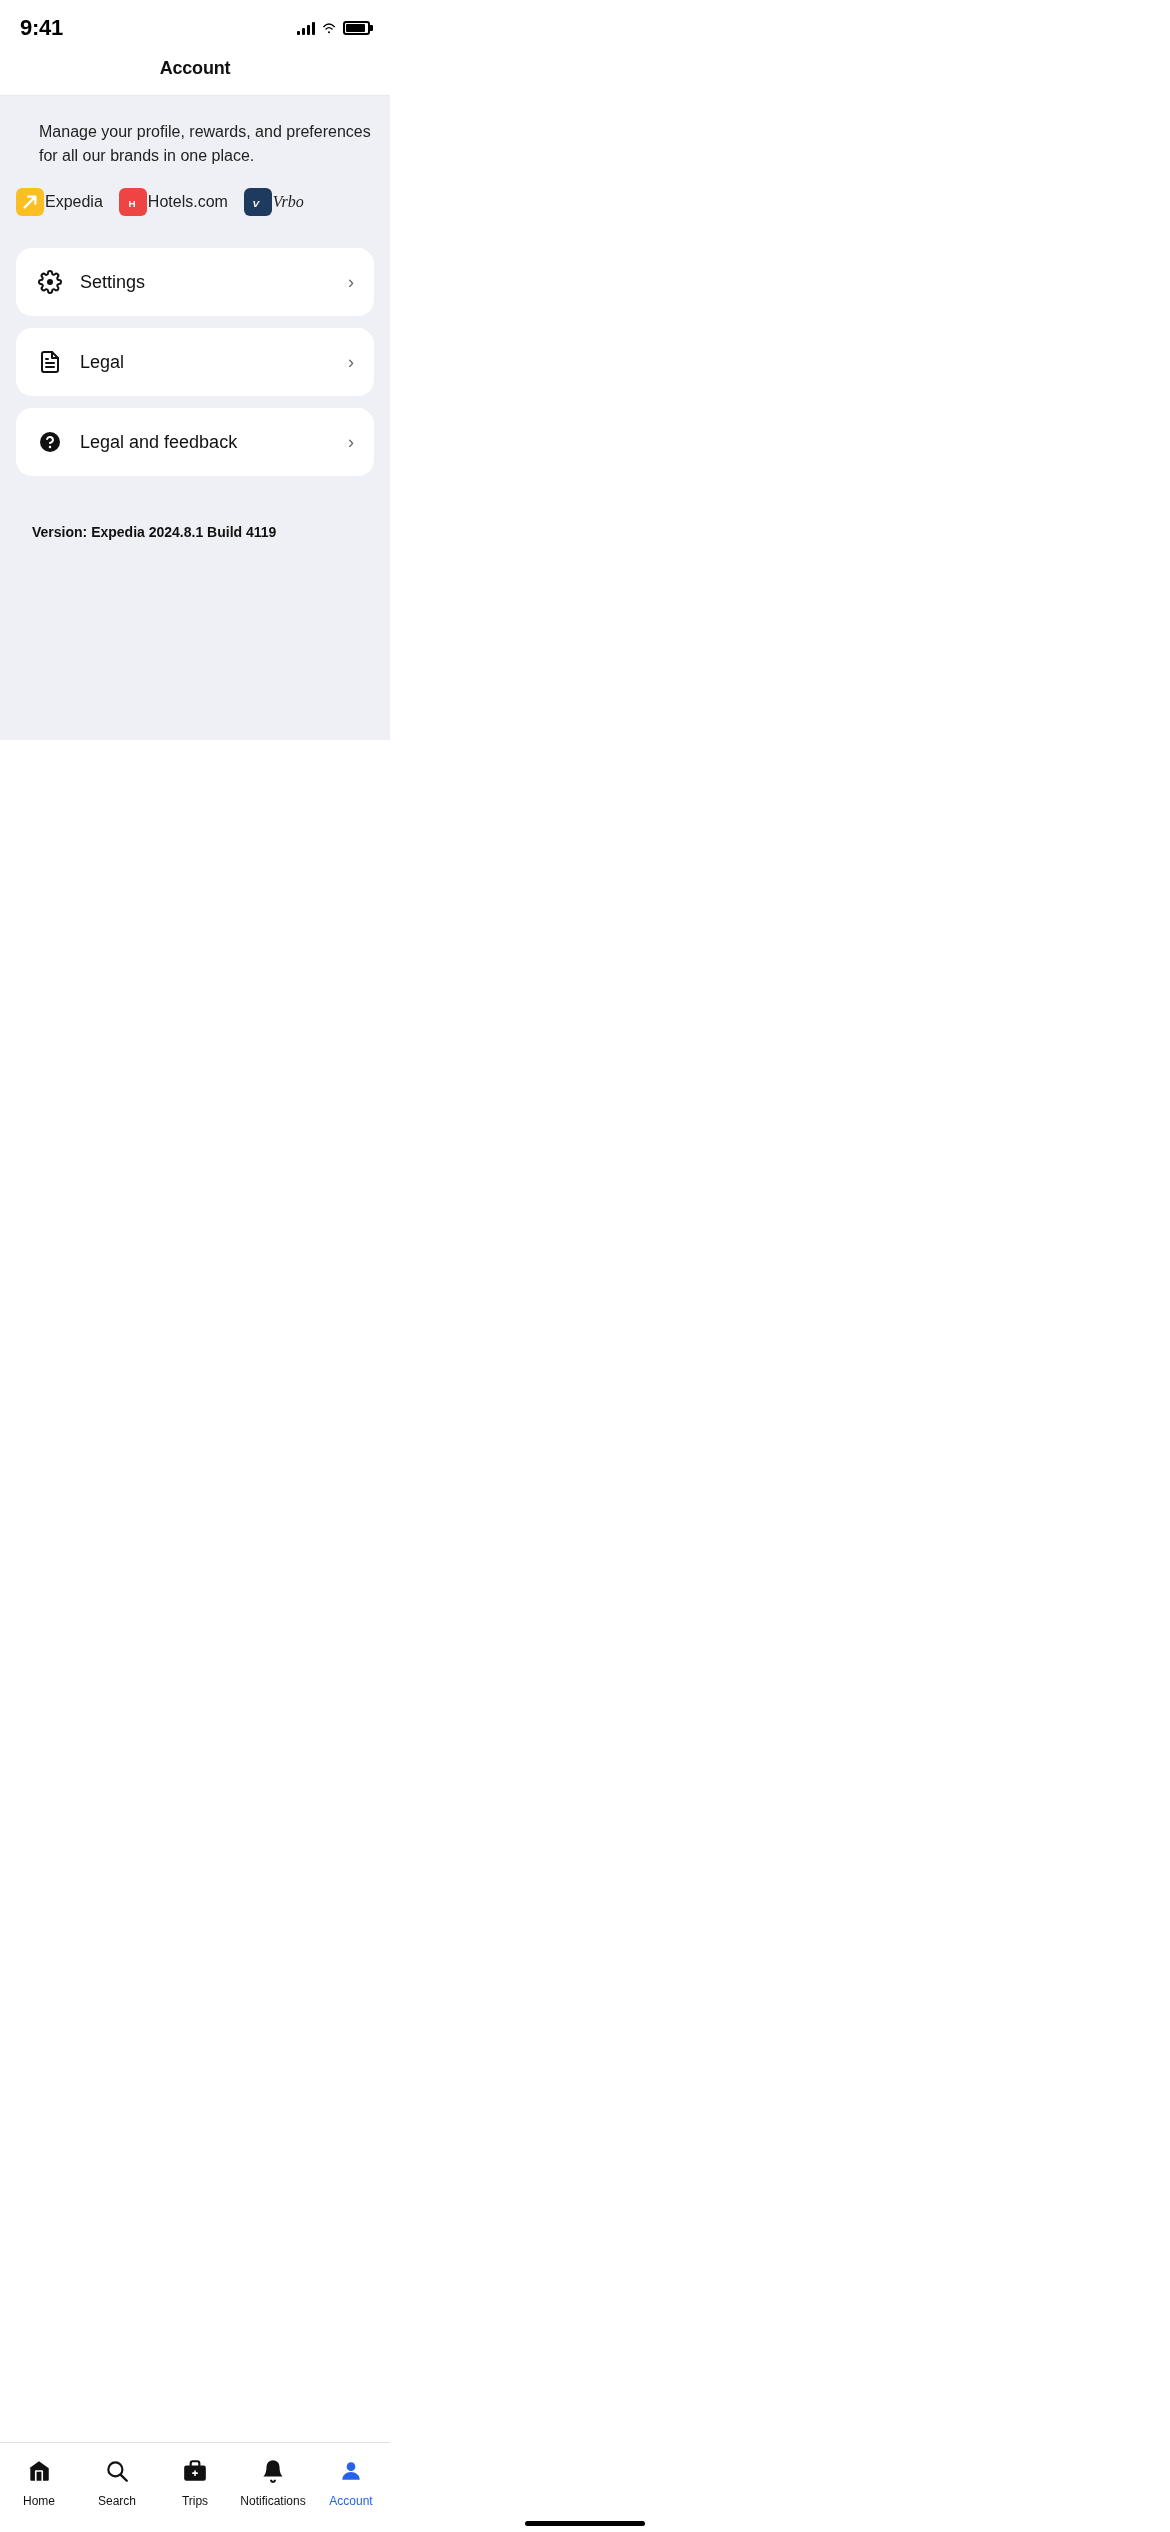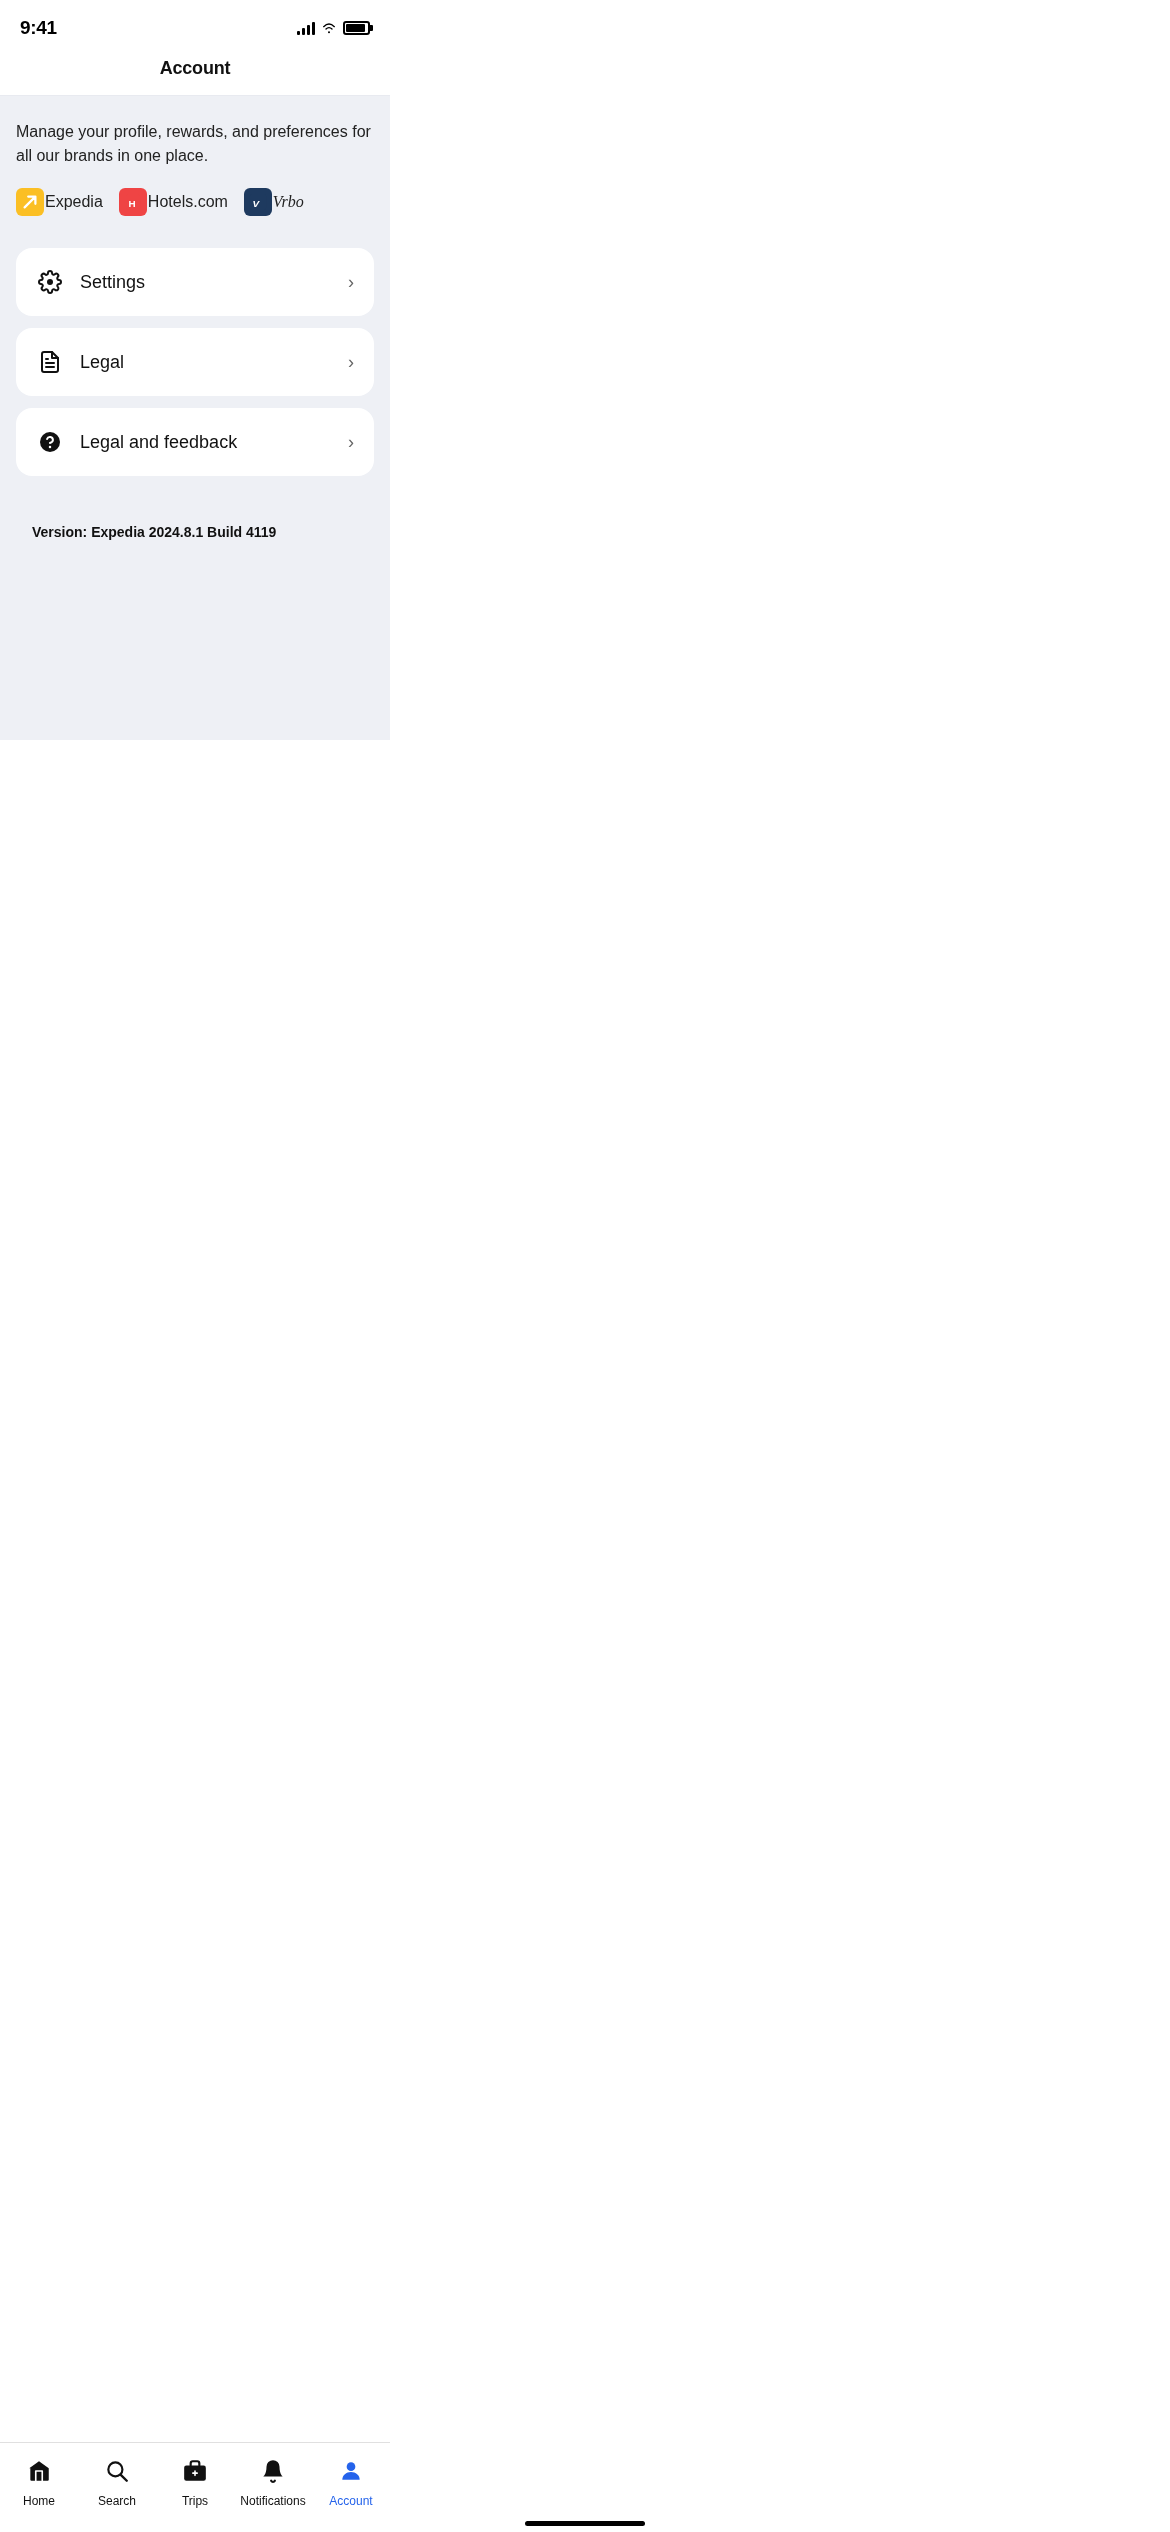--- a/index.html
+++ b/index.html
@@ -16,21 +16,21 @@
     
     .status-bar {
       display: flex;
       justify-content: space-between;
       align-items: center;
       padding: 14px 20px 8px 20px;
       background: #fff;
       height: 50px;
     }
     .status-time {
-      font-size: 19px;
+      font-size: 22px;
       font-weight: 700;
       color: #000;
       letter-spacing: -0.3px;
     }
     .status-icons {
       display: flex;
       align-items: center;
       gap: 6px;
     }
     .signal-bars {
@@ -118,20 +118,21 @@
       align-items: center;
       justify-content: center;
     }
 
     
     .description-text {
       font-size: 16px;
       color: #222;
       line-height: 1.5;
       margin-bottom: 20px;
+      margin-left: 23px;
     }
 
     
     .brands-row {
       display: flex;
       align-items: center;
       gap: 16px;
       margin-bottom: 32px;
       flex-wrap: wrap;
     }

